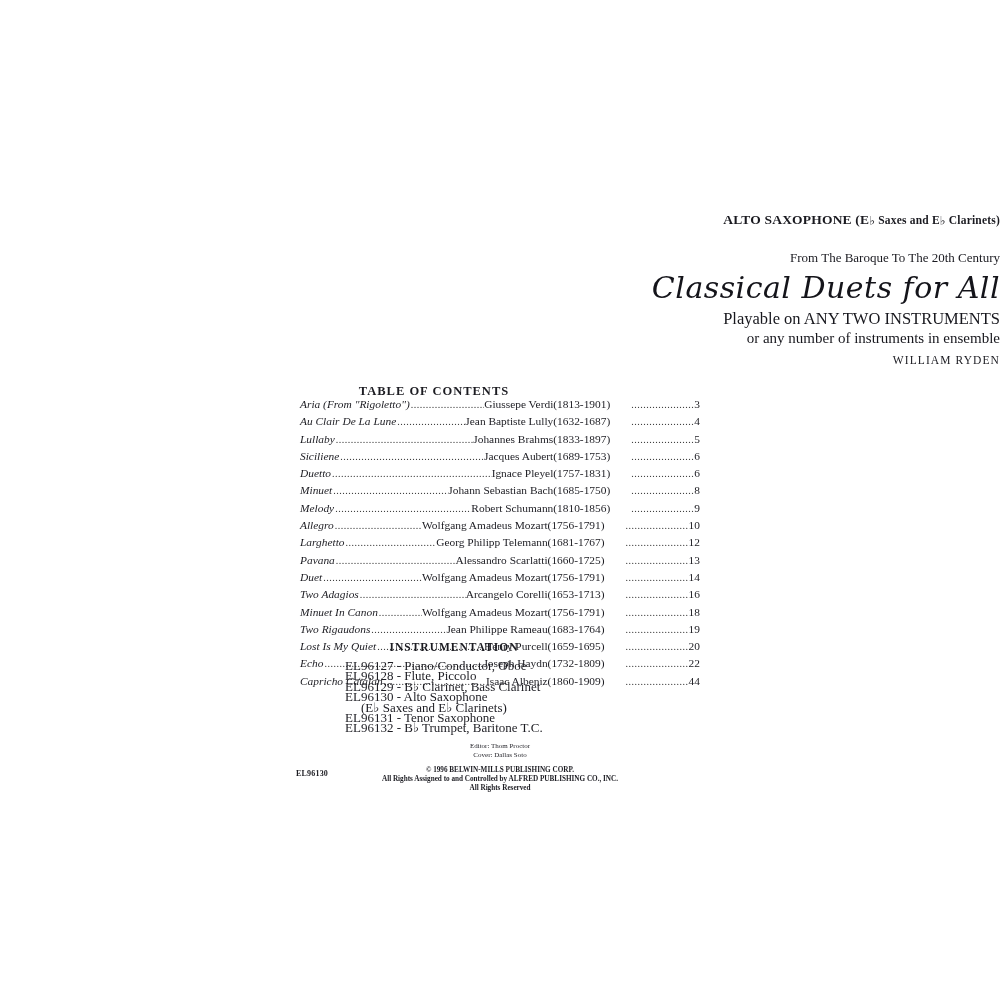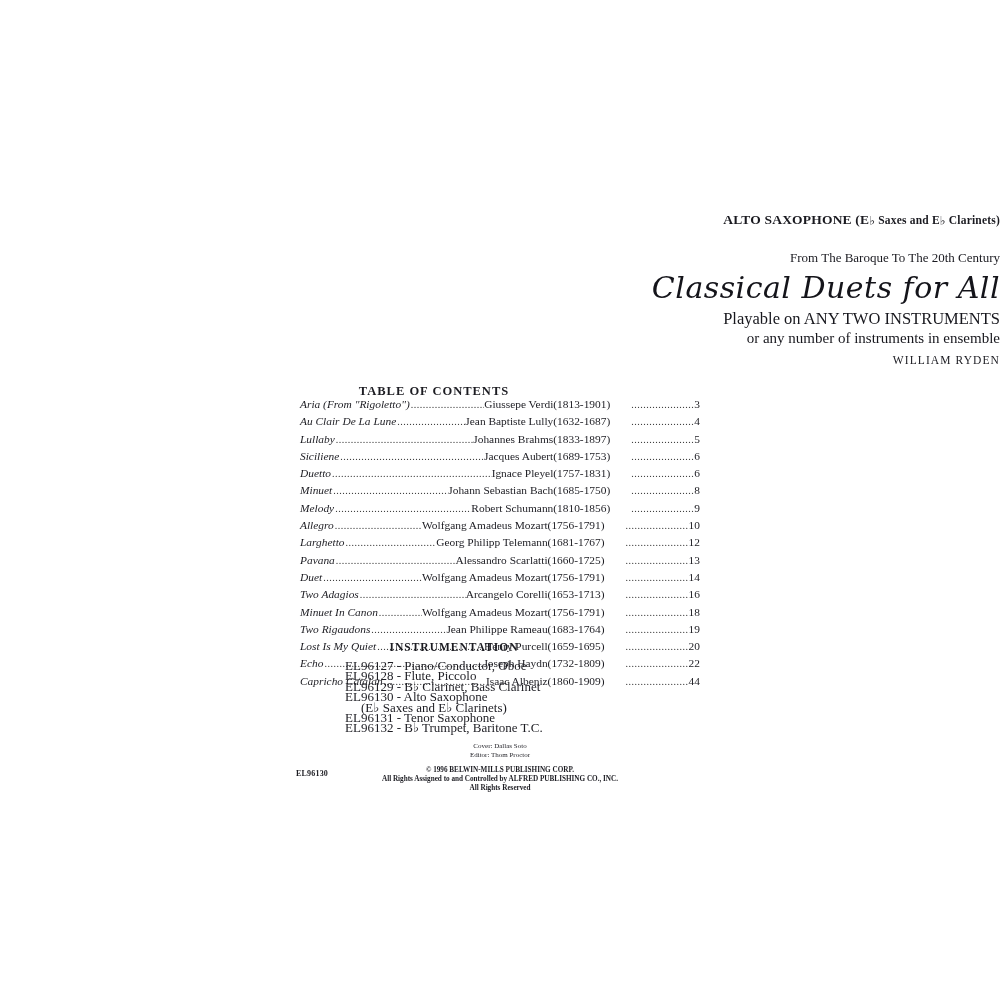--- a/index.html
+++ b/index.html
@@ -461,22 +461,22 @@
       <div class="instrum-item">EL96128 - Flute, Piccolo</div>
       <div class="instrum-item">EL96129 - B♭ Clarinet, Bass Clarinet</div>
       <div class="instrum-item">EL96130 - Alto Saxophone</div>
       <div class="instrum-sub">(E♭ Saxes and E♭ Clarinets)</div>
       <div class="instrum-item">EL96131 - Tenor Saxophone</div>
       <div class="instrum-item">EL96132 - B♭ Trumpet, Baritone T.C.</div>
     </div>
   </div>
 
   <div class="credits">
+    <div>Editor: Thom Proctor</div>
     <div>Cover: Dallas Soto</div>
-    <div>Editor: Thom Proctor</div>
   </div>
 
   <div class="footer">
     <div>© 1996 BELWIN-MILLS PUBLISHING CORP.</div>
     <div>All Rights Assigned to and Controlled by ALFRED PUBLISHING CO., INC.</div>
     <div>All Rights Reserved</div>
   </div>
 
   <div class="catalog">EL96130</div>
 

